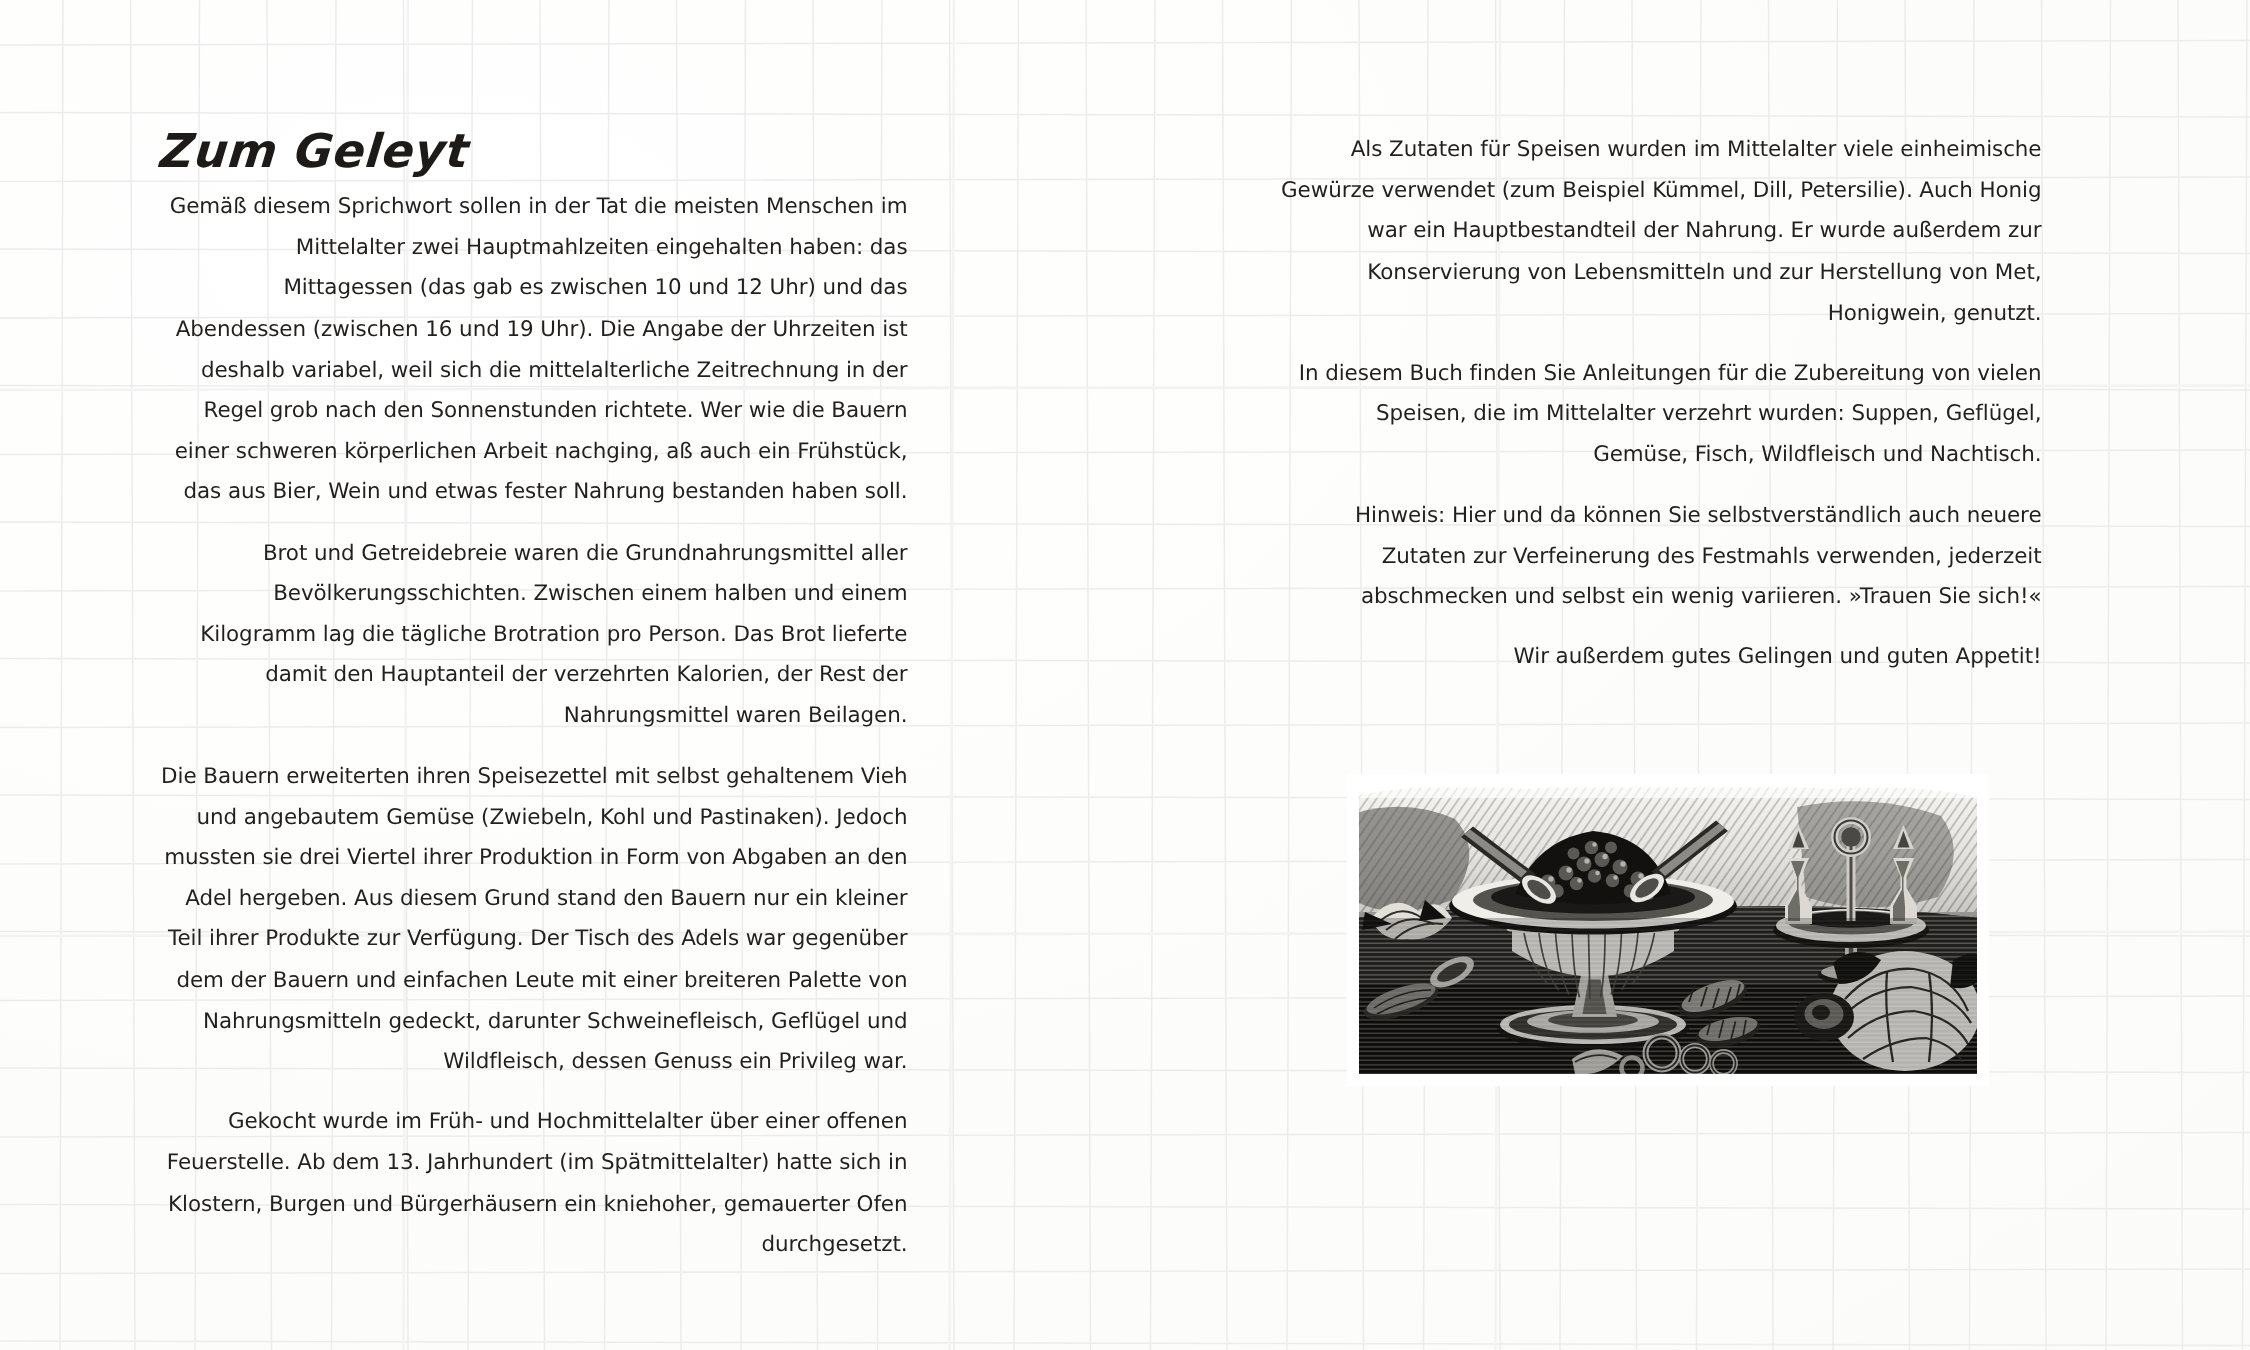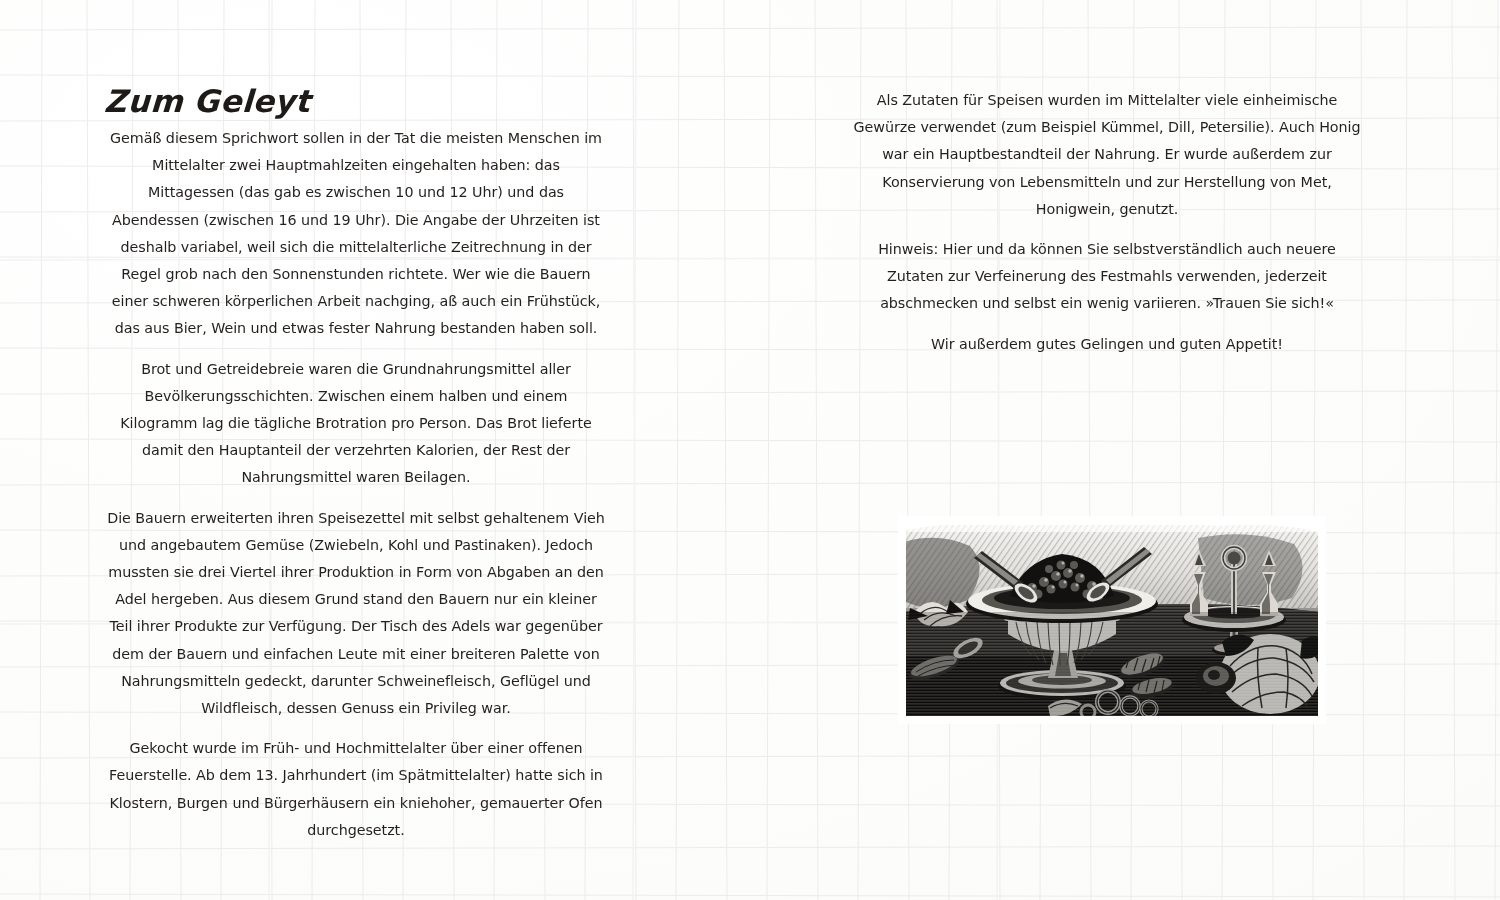--- a/index.html
+++ b/index.html
@@ -71,21 +71,21 @@
     width: 420px;
   }
 
   .para {
     font-family: "DejaVu Sans", sans-serif;
     font-size: 14.3px;
     line-height: 27.2px;
     color: #231f1d;
     margin: 0;
     letter-spacing: -0.05px;
-    text-align: center;
+    text-align: right;
   }
   .para + .para { margin-top: 13px; }
 
   #left-body  { position: absolute; left: 0; top: 125px; width: 498px; }
   #right-body { position: absolute; left: 0; top: 87px;  width: 508px; }
 
   
   #illustration {
     position: absolute;
     left: 898px;
@@ -184,20 +184,21 @@
         <p class="para">Gekocht wurde im Früh- und Hochmittelalter über einer offenen Feuerstelle. Ab dem 13. Jahrhundert (im Spätmittelalter) hatte sich in Klostern, Burgen und Bürgerhäusern ein kniehoher, gemauerter Ofen durchgesetzt.</p>
 
       </div>
 
     </div>
 
     <div class="col" id="col-right">
 
       <div id="right-body">
         <p class="para">Als Zutaten für Speisen wurden im Mittelalter viele einheimische Gewürze verwendet (zum Beispiel Kümmel, Dill, Petersilie). Auch Honig war ein Hauptbestandteil der Nahrung. Er wurde außerdem zur Konservierung von Lebensmitteln und zur Herstellung von Met, Honigwein, genutzt.</p>
+        <p class="para">In diesem Buch finden Sie Anleitungen für die Zubereitung von vielen Speisen, die im Mittelalter verzehrt wurden: Suppen, Geflügel, Gemüse, Fisch, Wildfleisch und Nachtisch.</p>
         <p class="para">Hinweis: Hier und da können Sie selbstverständlich auch neuere Zutaten zur Verfeinerung des Festmahls verwenden, jederzeit abschmecken und selbst ein wenig variieren. »Trauen Sie sich!«</p>
         <p class="para">Wir außerdem gutes Gelingen und guten Appetit!</p>
       </div>
 
     </div>
 
     <div id="illustration">
       <svg viewBox="0 0 428 208" preserveAspectRatio="none" aria-hidden="true">
         <defs>
 

